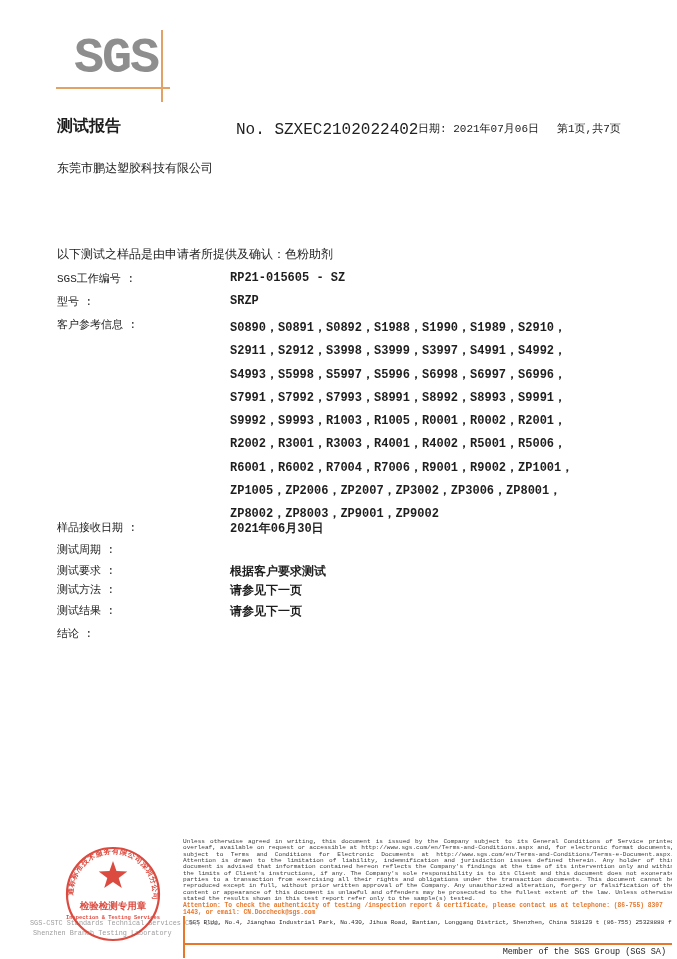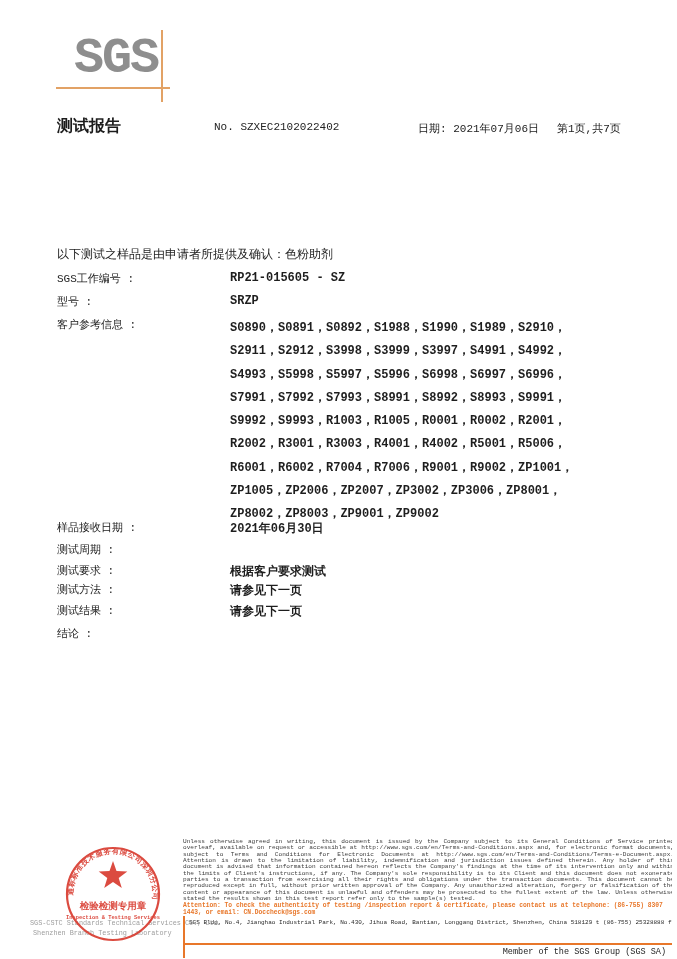--- a/index.html
+++ b/index.html
@@ -6,21 +6,21 @@
   .page{
     position:relative;width:672px;height:959px;background:#ffffff;overflow:hidden;
     font-family:Liberation Mono, monospace;color:#222;
   }
   .abs{position:absolute;}
   
   .logo{left:74px;top:34px;font-size:50px;font-weight:800;letter-spacing:-2px;color:#8e8e8e;line-height:50px;}
   .hmark{left:56px;top:87px;width:114px;height:2px;background:#e2a265;}
   .vmark{left:161px;top:30px;width:2px;height:72px;background:#e2a265;}
   .title{left:57px;top:116px;font-size:16px;font-weight:bold;color:#1c1c1c;}
-  .rno{left:214px;top:121px;font-size:11px;}
+  .rno{left:236px;top:121px;font-size:16px;}
   .rdate{left:418px;top:121px;font-size:11px;}
   .rpage{left:557px;top:121px;font-size:11px;}
   
   .aname{left:57px;top:160px;font-size:12px;}
   .aaddr{left:57px;top:185px;font-size:12px;}
   .stmt{left:57px;top:246px;font-size:12px;}
   
   .lbl{left:57px;font-size:11px;color:#222;}
   .val{left:230px;font-size:12px;font-weight:bold;color:#1e1e1e;}
   .reflines{left:230px;top:317px;font-size:12px;font-weight:bold;line-height:23.3px;white-space:pre-line;color:#1e1e1e;}
@@ -45,20 +45,21 @@
 
   <div class="abs logo">SGS</div>
   <div class="abs hmark"></div>
   <div class="abs vmark"></div>
 
   <div class="abs title">测试报告</div>
   <div class="abs rno">No. SZXEC2102022402</div>
   <div class="abs rdate">日期: 2021年07月06日</div>
   <div class="abs rpage">第1页,共7页</div>
 
+  <div class="abs aname">东莞市鹏达塑胶科技有限公司</div>
 
   <div class="abs stmt">以下测试之样品是由申请者所提供及确认：色粉助剂</div>
 
   <div class="abs lbl" style="top:271px">SGS工作编号 :</div>
   <div class="abs val" style="top:271px">RP21-015605 - SZ</div>
 
   <div class="abs lbl" style="top:294px">型号 :</div>
   <div class="abs val" style="top:294px">SRZP</div>
 
   <div class="abs lbl" style="top:317px">客户参考信息 :</div>

